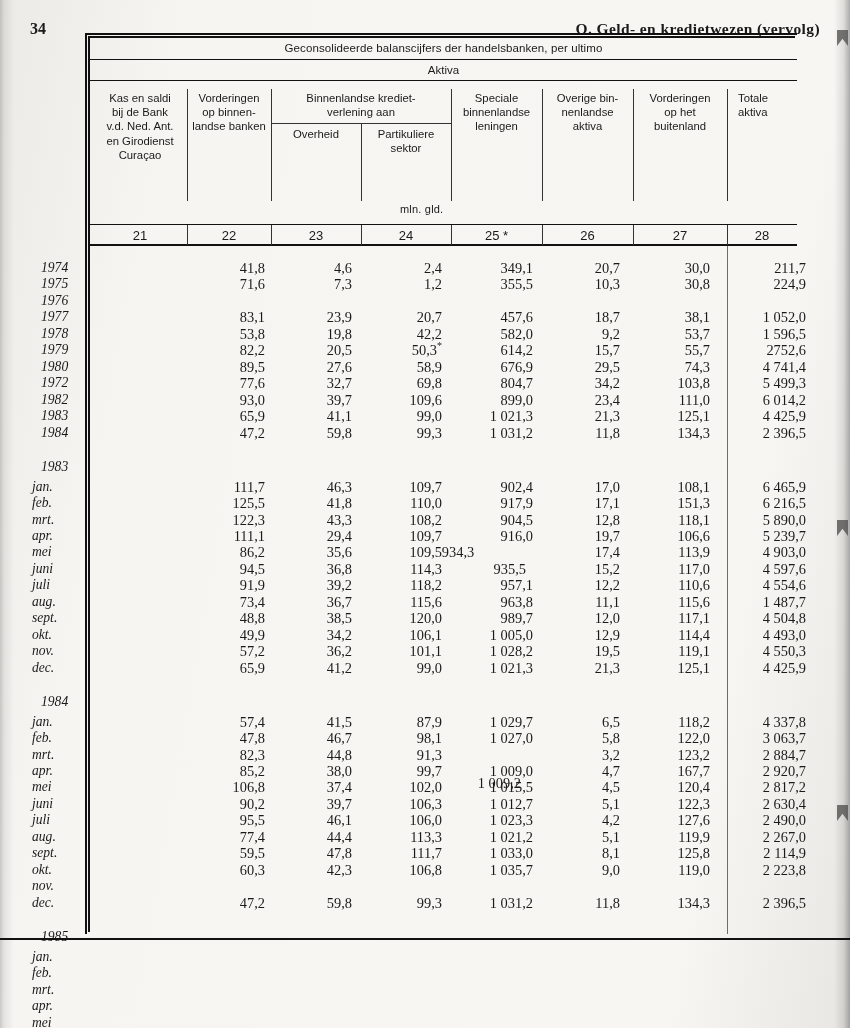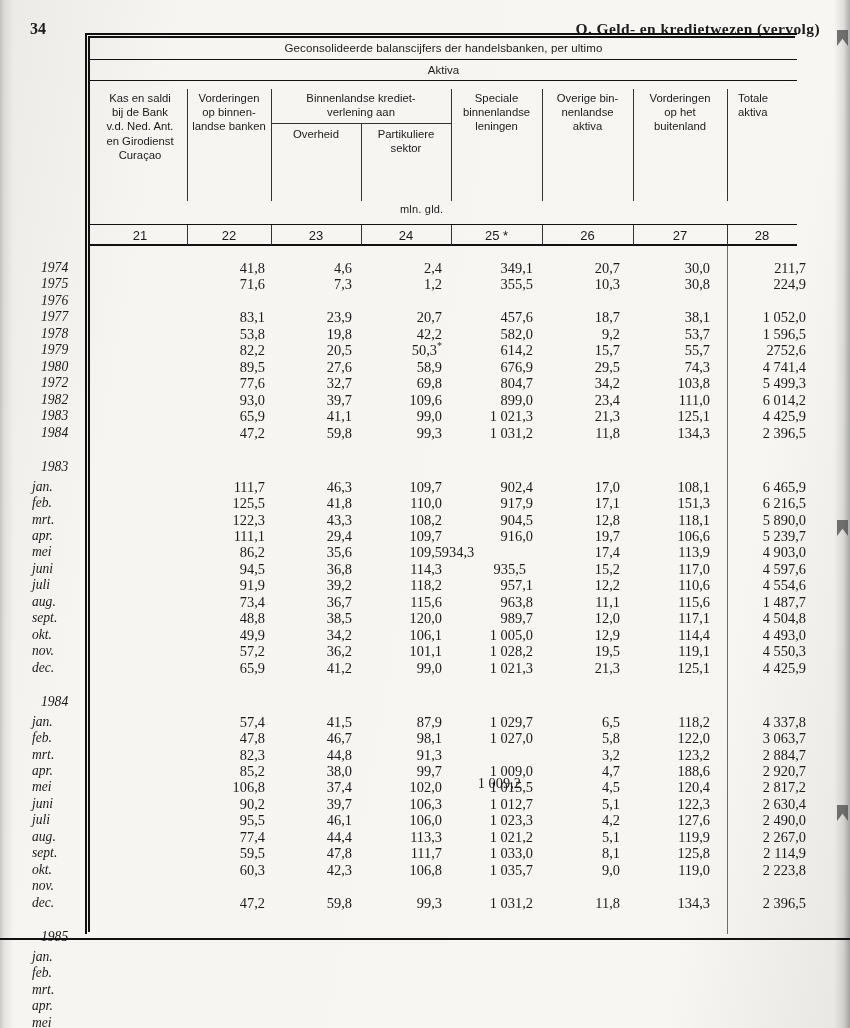--- a/index.html
+++ b/index.html
@@ -567,21 +567,21 @@
           <div class="cell" style="left: 470px; width: 150px;">123,2</div>
           <div class="cell" style="left: 566px; width: 150px;">2 884,7</div>
           <div class="cell" style="left: 656px; width: 150px;">4 238,4</div>
         </div>
         <div class="datarow" style="top: 517px;">
           <div class="cell" style="left: 25px; width: 150px;">85,2</div>
           <div class="cell" style="left: 112px; width: 150px;">38,0</div>
           <div class="cell" style="left: 202px; width: 150px;">99,7</div>
           <div class="cell" style="left: 293px; width: 150px;">1 009,0</div>
           <div class="cell" style="left: 380px; width: 150px;">4,7</div>
-          <div class="cell" style="left: 470px; width: 150px;">188,6</div>
+          <div class="cell" style="left: 470px; width: 150px;">167,7</div>
           <div class="cell" style="left: 566px; width: 150px;">2 920,7</div>
           <div class="cell" style="left: 656px; width: 150px;">4 280,6</div>
         </div>
         <div class="datarow" style="top: 533.45px;">
           <div class="cell" style="left: 25px; width: 150px;">106,8</div>
           <div class="cell" style="left: 112px; width: 150px;">37,4</div>
           <div class="cell" style="left: 202px; width: 150px;">102,0</div>
           <div class="cell" style="left: 293px; width: 150px;">1 015,5</div>
           <div class="cell" style="left: 380px; width: 150px;">4,5</div>
           <div class="cell" style="left: 470px; width: 150px;">120,4</div>

